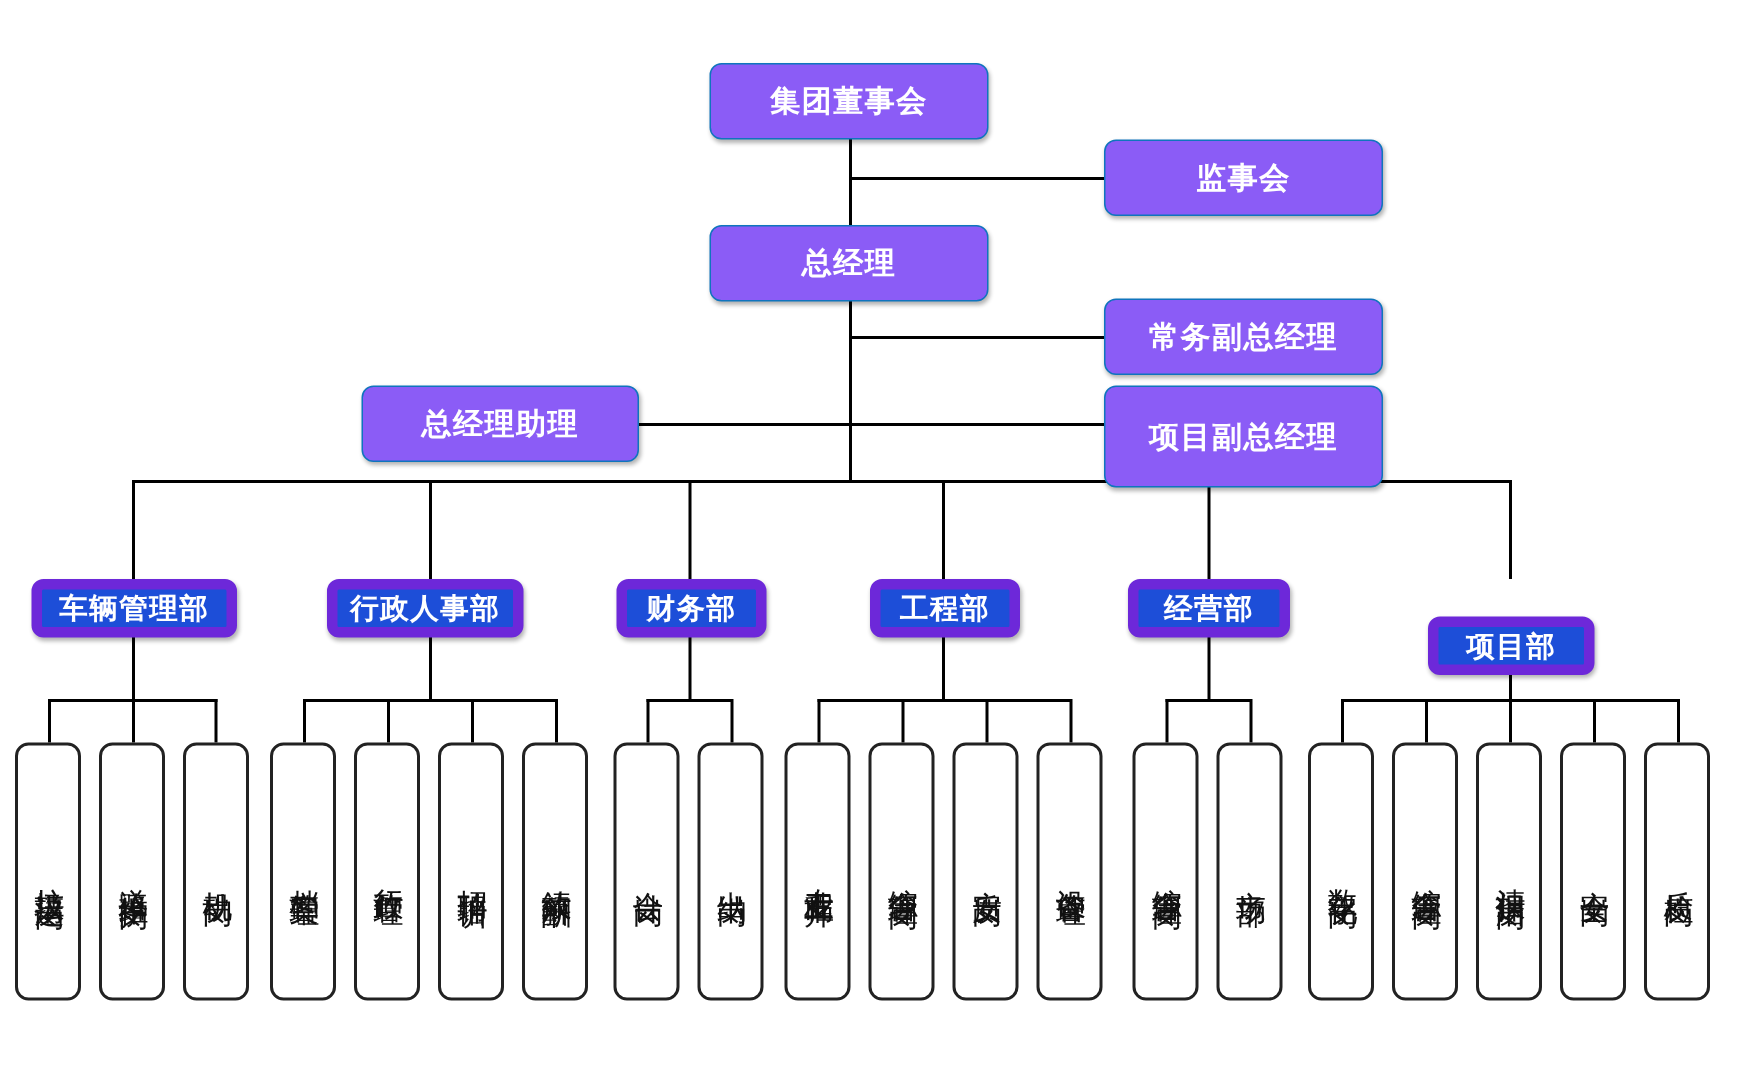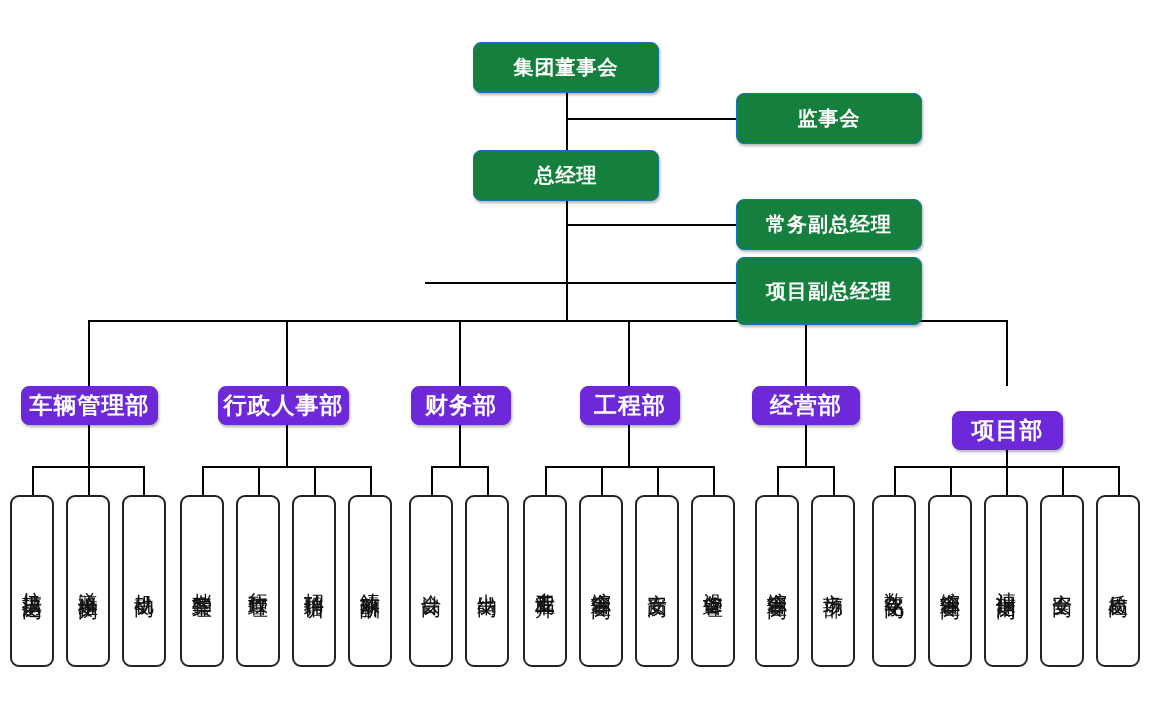--- a/index.html
+++ b/index.html
@@ -28,36 +28,36 @@
     position:absolute;
     box-sizing:border-box;
     display:flex;
     align-items:center;
     justify-content:center;
     border-radius:8px;
     text-align:center;
     user-select:none;
   }
   .node.blue{
-    background:#15803d;
+    background:#8b5cf6;
     color:#ffffff;
     font-size:20px;
     font-weight:700;
     letter-spacing:1px;
     box-shadow:1px 2px 3px rgba(0,0,0,0.30);
     border:1px solid #0f75bd;
   }
   .node.orange{
-    background:#6d28d9;
+    background:#1d4ed8;
     color:#ffffff;
-    font-size:23px;
+    font-size:19px;
     font-weight:700;
     letter-spacing:1px;
     box-shadow:1px 2px 3px rgba(0,0,0,0.30);
-    border:1px solid #6d28d9;
+    border:7px solid #6d28d9;
   }
   
   .node.leaf{
     background:#ffffff;
     color:#111111;
     border:2px solid #222222;
     border-radius:9px;
     font-size:20px;
     font-weight:400;
     letter-spacing:2px;
@@ -135,20 +135,21 @@
   <div class="node blue" style="left:473px;top:42px;width:186px;height:51px;">集团董事会</div>
 
   <div class="node blue" style="left:736px;top:93px;width:186px;height:51px;">监事会</div>
 
   <div class="node blue" style="left:473px;top:150px;width:186px;height:51px;">总经理</div>
 
   <div class="node blue" style="left:736px;top:199px;width:186px;height:51px;">常务副总经理</div>
 
   <div class="node blue" style="left:736px;top:257px;width:186px;height:68px;">项目副总经理</div>
 
+  <div class="node blue" style="left:241px;top:257px;width:185px;height:51px;">总经理助理</div>
 
   <div class="node orange" style="left:21px;top:386px;width:137px;height:39px;">车辆管理部</div>
 
   <div class="node orange" style="left:218px;top:386px;width:131px;height:39px;">行政人事部</div>
 
   <div class="node orange" style="left:580px;top:386px;width:100px;height:39px;">工程部</div>
 
   <div class="node orange" style="left:411px;top:386px;width:100px;height:39px;">财务部</div>
 
   <div class="node orange" style="left:752px;top:386px;width:108px;height:39px;">经营部</div>

